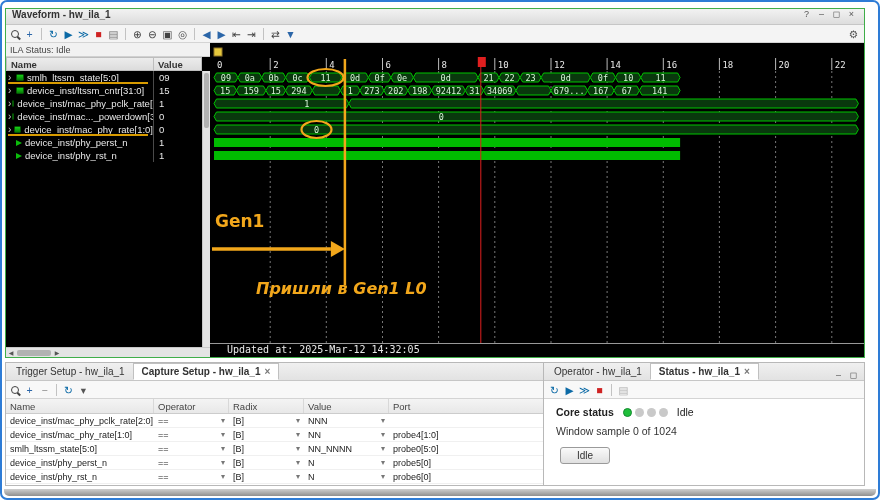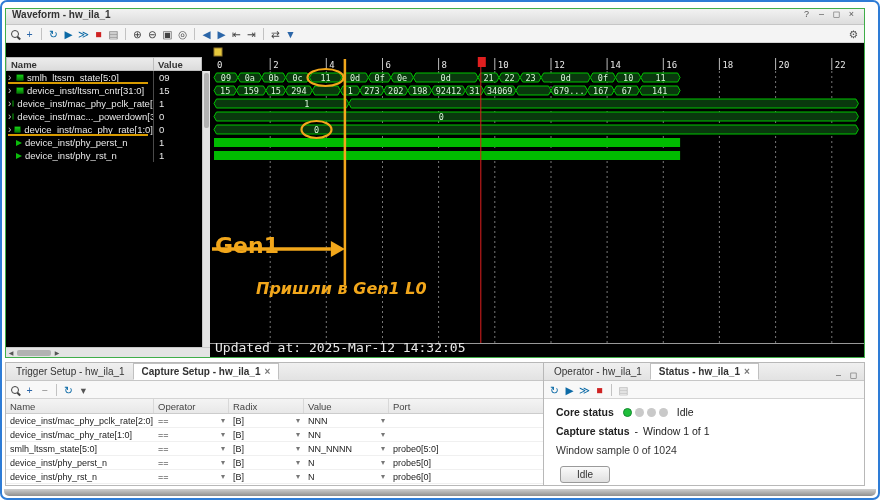--- a/index.html
+++ b/index.html
@@ -37,23 +37,23 @@
   .sigval{flex:1;padding-left:5px;font-size:9.5px;white-space:nowrap;overflow:hidden}
   .vscroll{position:absolute;right:0;top:28px;bottom:10px;width:8px;background:#e4e4e4;border-left:1px solid #c8c8c8}
   .vthumb{position:absolute;left:1px;right:1px;top:2px;height:55px;background:#b2b2b2;border-radius:2px}
   .hscroll{position:absolute;left:0;right:0;bottom:0;height:10px;background:#e4e4e4;display:flex;align-items:center;border-top:1px solid #c8c8c8}
   .sarrow{width:10px;text-align:center;font-size:6px;color:#555}
   .hthumb{width:34px;height:6px;background:#b2b2b2;border-radius:2px;margin:0 1px}
   
   #waveArea{position:absolute;left:204px;top:34px;right:0;bottom:0;background:#000;overflow:hidden}
   #waveArea svg{position:absolute;left:0;top:0}
   .anno{position:absolute;font-weight:bold;font-family:"DejaVu Sans",sans-serif;white-space:nowrap}
-  .anno.gen1{left:5px;top:190px;font-size:22px}
+  .anno.gen1{left:5px;top:168px;font-size:17px}
   .anno.arrive{left:46px;top:236px;font-size:16px}
-  .updated{position:absolute;left:5px;bottom:2px;color:#e8e8e8;font-size:13px;font-family:"DejaVu Sans Mono",monospace}
+  .updated{position:absolute;left:17px;bottom:2px;color:#e8e8e8;font-size:10px;font-family:"DejaVu Sans Mono",monospace}
   
   .tabbar{height:18px;background:linear-gradient(#f0f0f0,#e2e2e2);border-bottom:1px solid #c6c6c6;display:flex;align-items:flex-end;padding:0 4px 0 2px;font-size:10px}
   .tab{display:flex;align-items:center;gap:4px;height:17px;padding:0 8px;color:#333;white-space:nowrap}
   .tab.active{background:#fff;border:1px solid #c0c0c0;border-bottom:1px solid #fff;font-weight:bold}
   .tclose{color:#777;font-size:10px}
   .spacer{flex:1}
   .toolbar.small{height:18px;background:#f8f8f8}
   .ttable{position:absolute;left:0;top:36px;right:0;bottom:0;background:#fff;overflow:hidden;font-size:9px}
   .trow{display:flex;height:14px;align-items:center;border-bottom:1px solid #f0f0f0}
   .trow.thead{height:15px;background:linear-gradient(#f4f4f4,#e8e8e8);border-bottom:1px solid #cccccc;color:#444;font-size:9.5px}
@@ -103,20 +103,21 @@
         <span class="tico" style="color: rgb(43, 102, 168);">▶</span>
         <span class="tico" style="color: rgb(68, 68, 68);">⇤</span>
         <span class="tico" style="color: rgb(68, 68, 68);">⇥</span>
         <span class="tsep"></span>
         <span class="tico" style="color: rgb(68, 68, 68);">⇄</span>
         <span class="tico" style="color: rgb(43, 102, 168);">▼</span>
         <span class="tico" style="color: rgb(85, 85, 85); margin-left: auto;">⚙</span>
       </div>
 
     <div id="namesPanel">
+      <div class="ila-status">ILA Status: Idle</div>
       <div class="tblhead">
         <span class="hc name">Name</span>
         <span class="hc val">Value</span>
       </div>
       <div class="sigrows">
           <div class="sigrow">
             <span class="signame">
               <i class="chev">›</i>
               <i class="sicon bus"></i>
               <span>smlh_ltssm_state[5:0]</span>
@@ -377,20 +378,23 @@
               <i class="ddc">▾</i>
             </span>
             <span class="tcell c2">
               <span>[B]</span>
               <i class="ddc">▾</i>
             </span>
             <span class="tcell c3">
               <span>NN</span>
               <i class="ddc">▾</i>
             </span>
+            <span class="tcell c4">
+              <span>probe4[1:0]</span>
+            </span>
           </div>
           <div class="trow">
             <span class="tcell c0">
               <span>smlh_ltssm_state[5:0]</span>
             </span>
             <span class="tcell c1">
               <span>==</span>
               <i class="ddc">▾</i>
             </span>
             <span class="tcell c2">
@@ -482,24 +486,19 @@
       <div class="srow">
         <span class="bold">Core status</span>
         <span class="dots">
           <i class="dot green" style="background: rgb(31, 191, 58); border: 1px solid rgb(18, 138, 46);"></i>
           <i class="dot"></i>
           <i class="dot"></i>
           <i class="dot"></i>
         </span>
         <span>Idle</span>
       </div>
-      <div class="srow">
-        <span class="bold">Capture status</span>
-        <span>-</span>
-        <span>Window 1 of 1</span>
-      </div>
       <div class="srow indent">Window sample 0 of 1024</div>
       <div class="badge">Idle</div>
     </div>
   </div>
 
   <div class="bottomstrip"></div>
 </div>
 
 </body></html>

